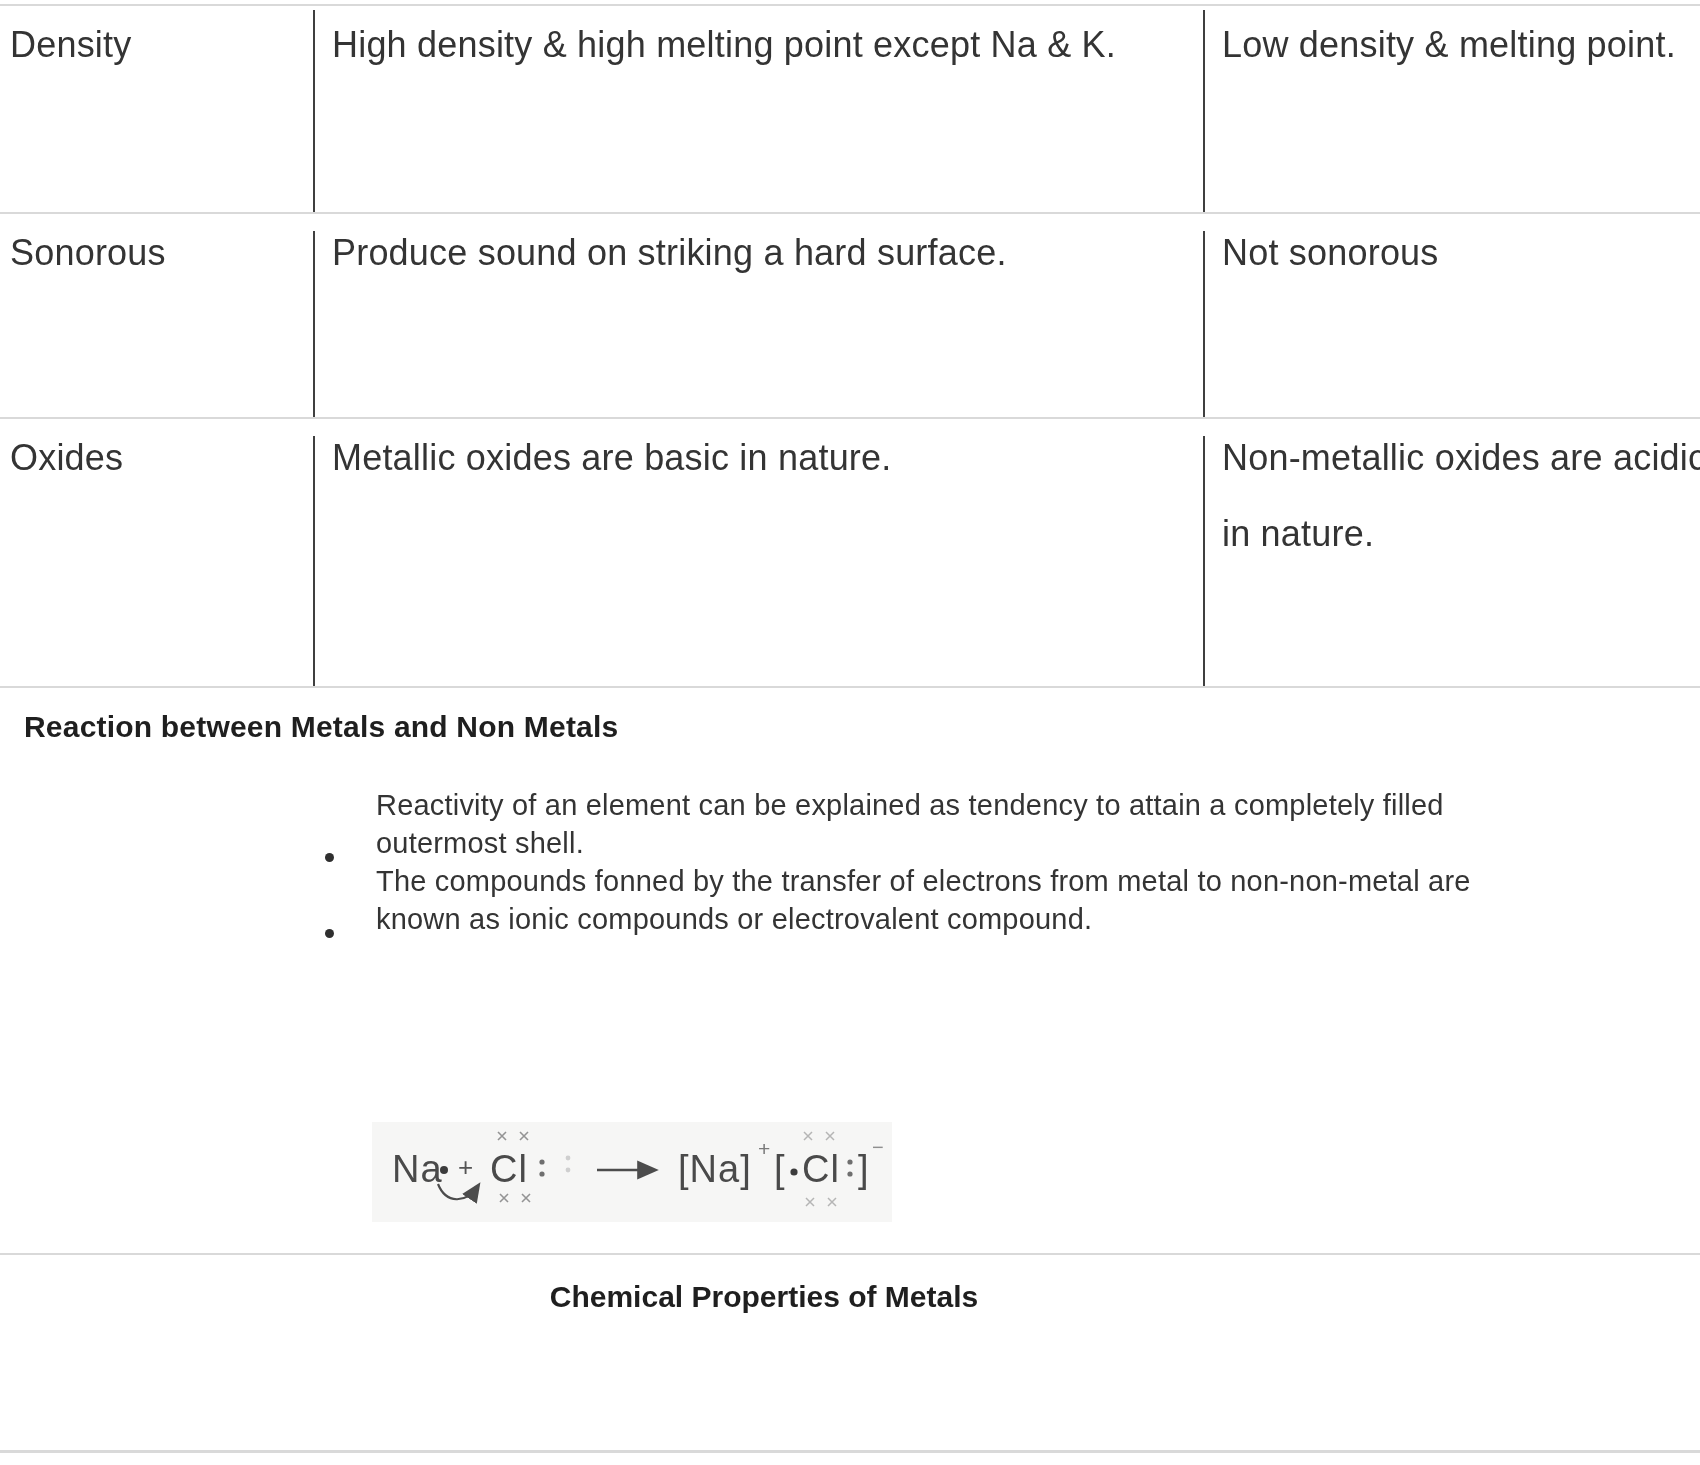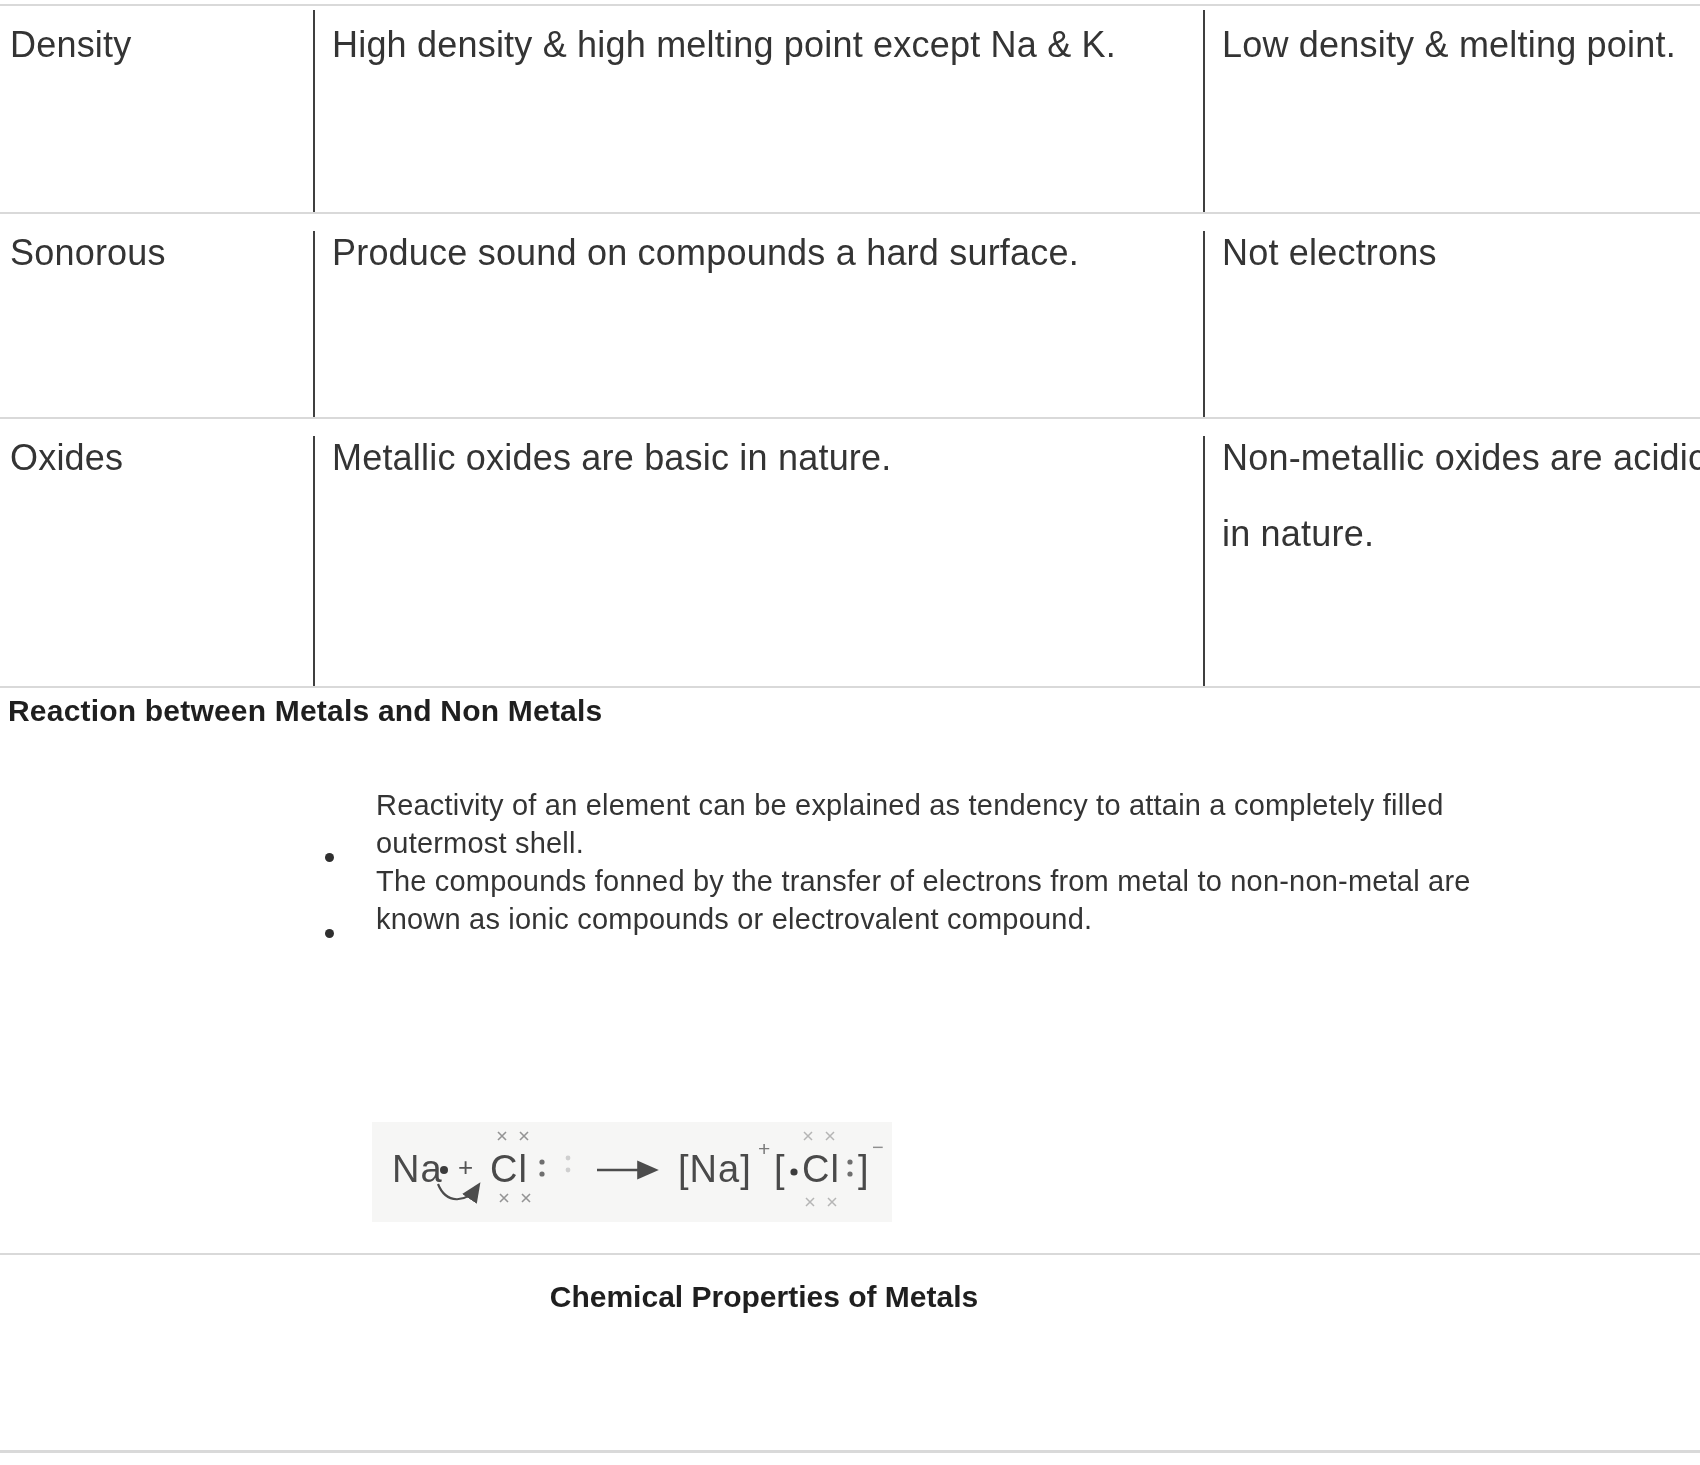--- a/index.html
+++ b/index.html
@@ -53,33 +53,33 @@
   <div class="vline" style="left:1203px;top:436px;height:250px"></div>
 
   <div>
     <div class="cell" style="left:10px;top:7px;width:290px">Density</div>
     <div class="cell" style="left:332px;top:7px;width:860px">High density &amp; high melting point except Na &amp; K.</div>
     <div class="cell" style="left:1222px;top:7px;width:470px">Low density &amp; melting point.</div>
   </div>
 
   <div>
     <div class="cell" style="left:10px;top:215px;width:290px">Sonorous</div>
-    <div class="cell" style="left:332px;top:215px;width:860px">Produce sound on compounds a hard surface.</div>
-    <div class="cell" style="left:1222px;top:215px;width:470px">Not electrons</div>
+    <div class="cell" style="left:332px;top:215px;width:860px">Produce sound on striking a hard surface.</div>
+    <div class="cell" style="left:1222px;top:215px;width:470px">Not sonorous</div>
   </div>
 
   <div>
     <div class="cell" style="left:10px;top:420px;width:290px">Oxides</div>
     <div class="cell" style="left:332px;top:420px;width:860px">Metallic oxides are basic in nature.</div>
     <div class="cell" style="left:1222px;top:420px;width:470px">Non-metallic oxides are acidic
 in nature.</div>
   </div>
 </div>
 
-<h2 class="sec-heading" style="left:8px;top:694px;margin:0">Reaction between Metals and Non Metals</h2>
+<h2 class="sec-heading" style="left:8px;top:694px;margin:16px">Reaction between Metals and Non Metals</h2>
 
 <ul class="bullets">
   <li>
     <span class="bullet-dot"></span>
     <span class="bullet-text">Reactivity of an element can be explained as tendency to attain a completely filled
 outermost shell.</span>
   </li>
   <li>
     <span class="bullet-dot"></span>
     <span class="bullet-text">The compounds fonned by the transfer of electrons from metal to non-non-metal are

